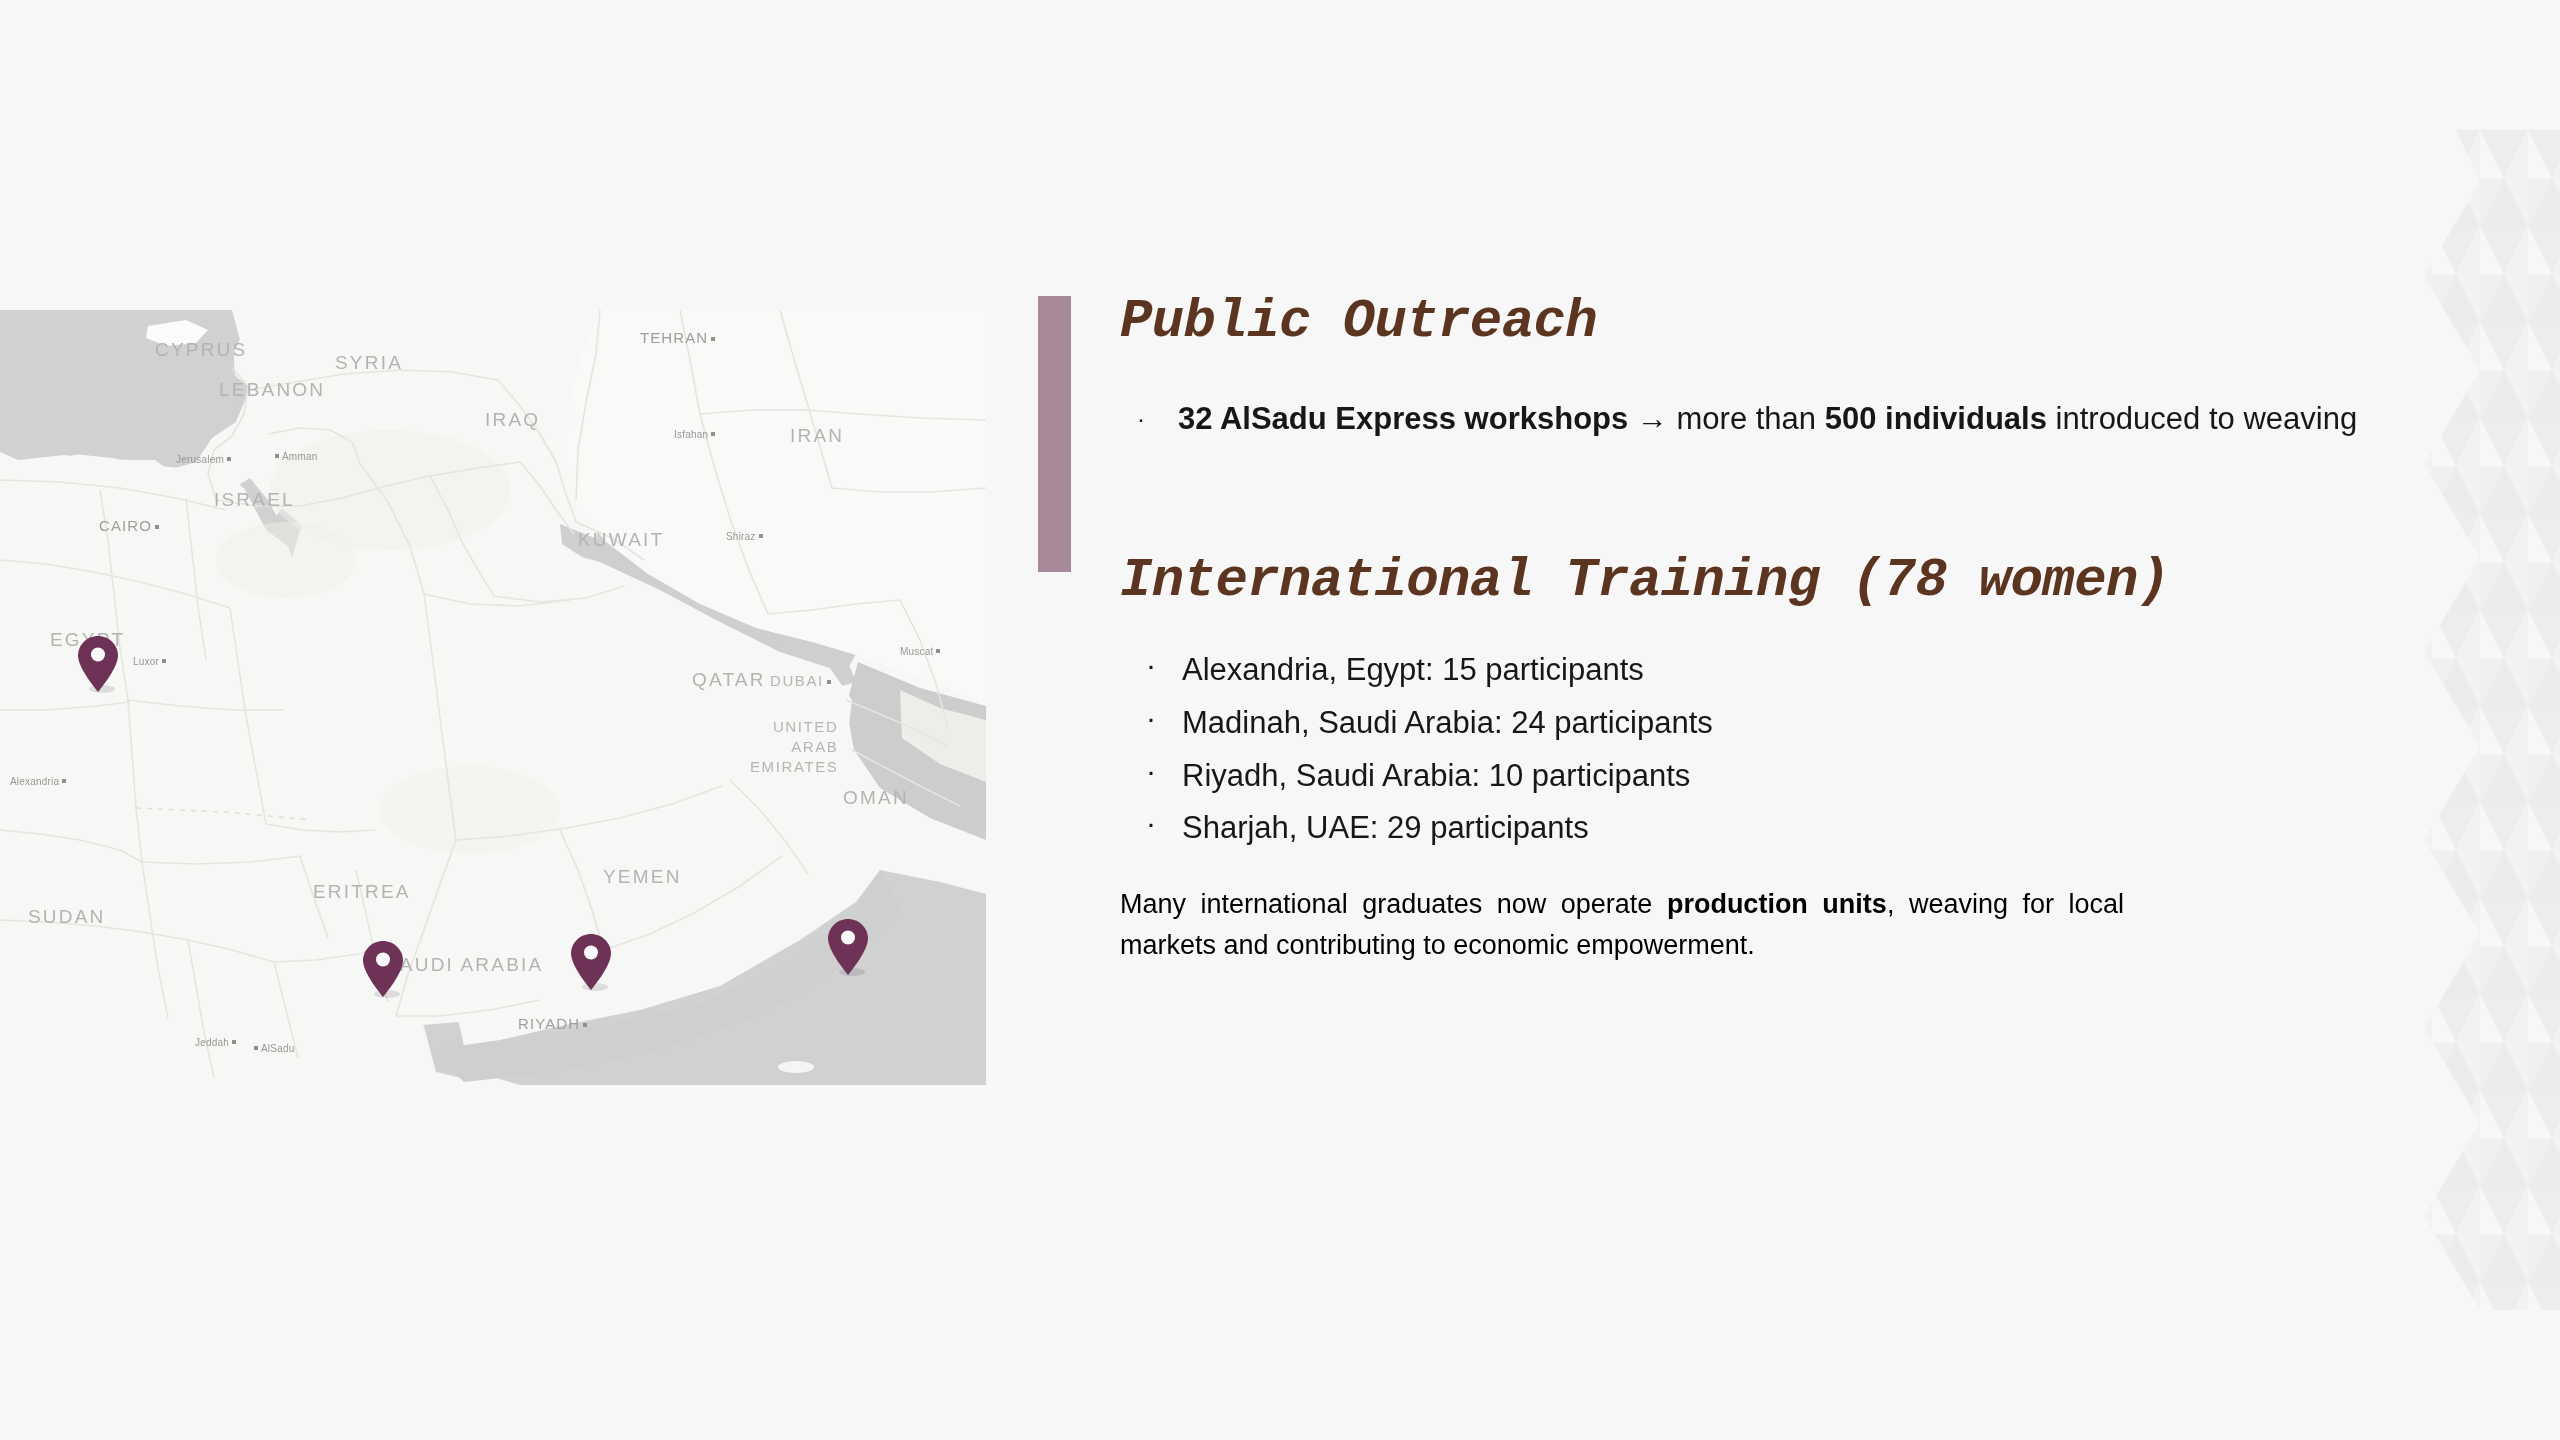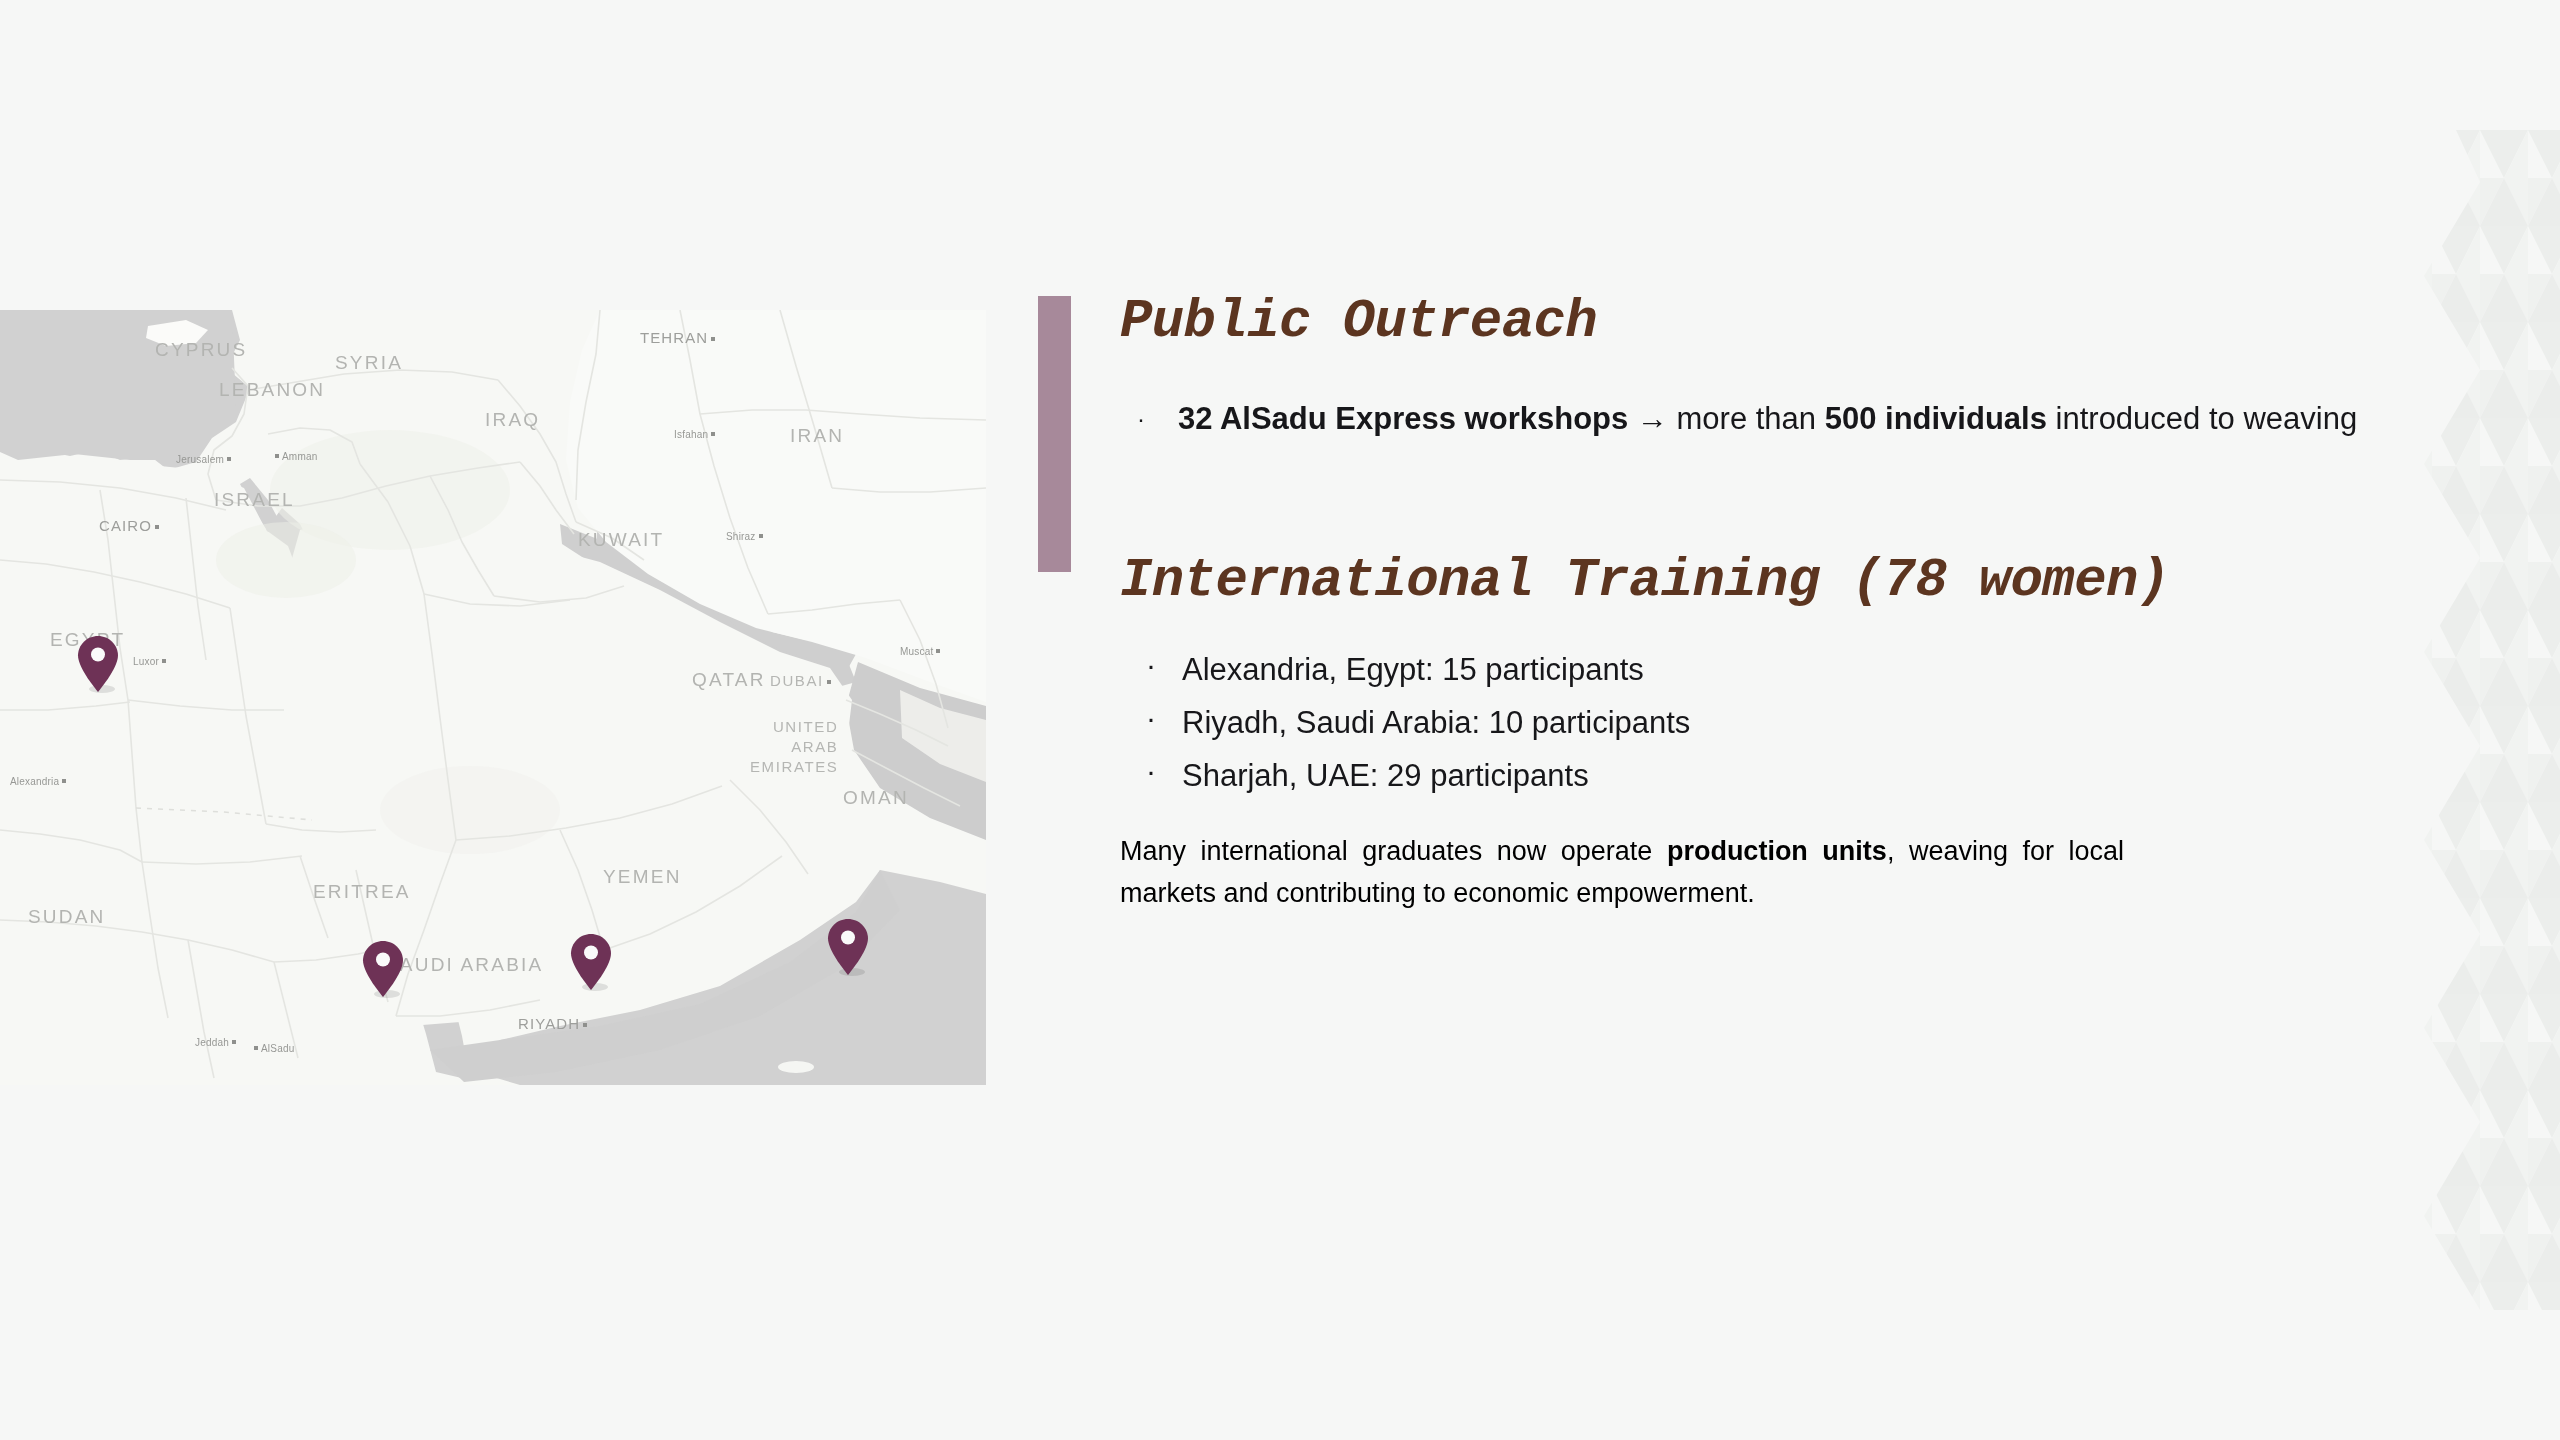--- a/index.html
+++ b/index.html
@@ -385,20 +385,21 @@
       <span class="bdot">·</span><span class="lead"><b>32 AlSadu Express workshops</b></span>
       <span>→</span><span> more than </span><b>500 individuals</b><span> introduced to weaving</span>
     </p>
   </div>
 
   <div class="section-two">
     <h1 class="heading">International Training (78 women)</h1>
 
     <ul class="training-list">
       <li>Alexandria, Egypt: 15 participants</li>
+      <li>Madinah, Saudi Arabia: 24 participants</li>
       <li>Riyadh, Saudi Arabia: 10 participants</li>
       <li>Sharjah, UAE: 29 participants</li>
     </ul>
 
     <p class="closing"><span>Many international graduates now operate </span><b>production units</b><span>, weaving for local markets and contributing to economic empowerment.</span></p>
   </div>
 
 </div>
 
 </body></html>

